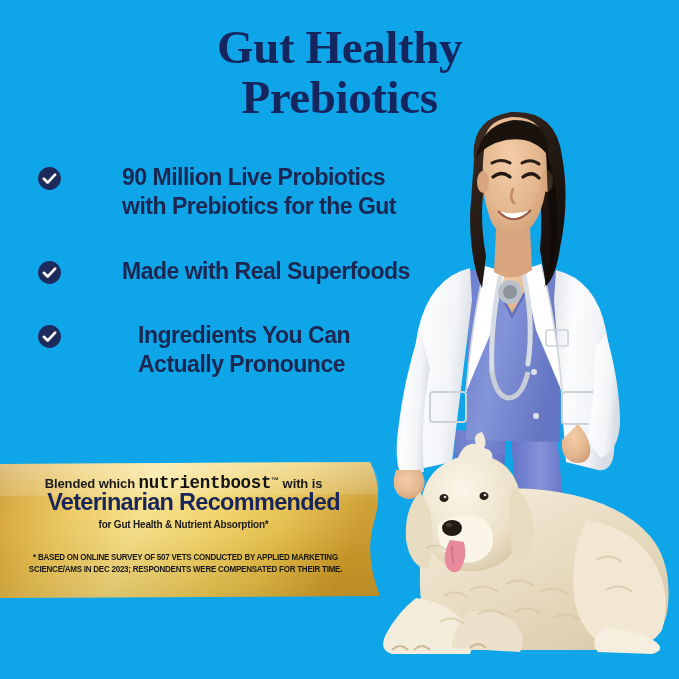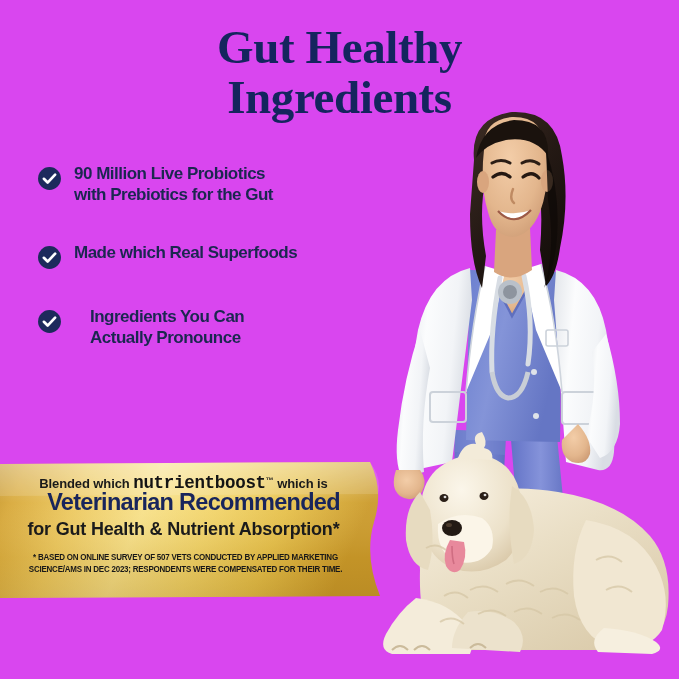--- a/index.html
+++ b/index.html
@@ -13,21 +13,21 @@
   body {
     font-family:"Liberation Sans", sans-serif;
     background:#dcf0f9;
     position:relative;
   }
 
   #stage {
     position:absolute;
     inset:0;
     width:679px; height:679px;
-    background:#d946ef;
+    background:#0ea5e9;
     overflow:hidden;
   }
 
   
   .headline {
     position:absolute;
     top:22px; left:0; right:0;
     text-align:center;
     font-family:"Liberation Serif", serif;
     font-weight:bold;
@@ -58,24 +58,25 @@
     width:25px; height:25px;
     margin-top:3px;
     margin-right:12px;
   }
   .check svg { display:block; width:25px; height:25px; }
 
   .btxt {
     font-family:"Liberation Sans", sans-serif;
     font-weight:bold;
     color:#1b2750;
-    font-size:17px;
+    font-size:23px;
     line-height:1.25;
     letter-spacing:-0.5px;
     white-space:pre-line;
+    margin-left:48px;
   }
 
   
   .photo {
     position:absolute;
     top:0; left:0;
     width:679px; height:679px;
     z-index:3;
   }
 
@@ -125,21 +126,21 @@
     font-weight:bold;
     color:#18255c;
     letter-spacing:-0.7px;
     white-space:nowrap;
     padding-left:20px;
   }
 
   .bn-l3 {
     position:absolute;
     top:59px; left:12px; right:26px;
-    font-size:18px;
+    font-size:10px;
     font-weight:bold;
     color:#1b1b1b;
     letter-spacing:-0.2px;
     white-space:nowrap;
   }
 
   .bn-fine {
     position:absolute;
     top:92px; left:20px; right:30px;
     font-size:8.6px;
@@ -309,21 +310,21 @@
           <path d="M596 560 q14 -8 26 2"></path>
           <path d="M606 590 q14 -8 26 2"></path>
           <path d="M426 548 q10 -6 20 2"></path>
         </g>
       </g>
     </svg>
   </div>
 
   <h1 class="headline">
     <span class="l1">Gut Healthy</span>
-    <span class="l2">Ingredients</span>
+    <span class="l2">Prebiotics</span>
   </h1>
 
   <ul class="bullets" style="list-style:none;">
 
     <li class="bullet">
       <span class="check">
         <svg viewBox="0 0 24 24">
             <circle cx="12" cy="12" r="11" fill="#1d2a5c"></circle>
           <path d="M6.6 12.3 L10.2 15.9 L17.4 8.3" stroke="#ffffff" stroke-width="2.6" fill="none" stroke-linecap="round" stroke-linejoin="round"></path>
           </svg>
@@ -332,21 +333,21 @@
 with Prebiotics for the Gut</span>
     </li>
 
     <li class="bullet">
       <span class="check">
         <svg viewBox="0 0 24 24">
             <circle cx="12" cy="12" r="11" fill="#1d2a5c"></circle>
           <path d="M6.6 12.3 L10.2 15.9 L17.4 8.3" stroke="#ffffff" stroke-width="2.6" fill="none" stroke-linecap="round" stroke-linejoin="round"></path>
           </svg>
       </span>
-      <span class="btxt">Made which Real Superfoods</span>
+      <span class="btxt">Made with Real Superfoods</span>
     </li>
 
     <li class="bullet">
       <span class="check">
         <svg viewBox="0 0 24 24">
             <circle cx="12" cy="12" r="11" fill="#1d2a5c"></circle>
           <path d="M6.6 12.3 L10.2 15.9 L17.4 8.3" stroke="#ffffff" stroke-width="2.6" fill="none" stroke-linecap="round" stroke-linejoin="round"></path>
           </svg>
       </span>
       <span class="btxt">Ingredients You Can
@@ -373,21 +374,21 @@
           <stop offset="100%" stop-color="#7d5a10" stop-opacity="0.22"></stop>
         </linearGradient>
       </defs>
       <path d="M0 4 L382 2 Q396 30 386 62 Q376 96 392 136 L0 138 Z" fill="url(#goldG)"></path>
       <path d="M0 4 L382 2 Q396 30 386 62 Q376 96 392 136 L0 138 Z" fill="url(#goldSheen)"></path>
       <path d="M0 4 L382 2 Q394 18 390 34 L0 36 Z" fill="#ffffff" opacity="0.13"></path>
     </svg>
 
     <div class="banner-text">
       <div class="bn-l1">
-        <span>Blended which </span><span class="bn-brand">nutrientboost</span><span class="bn-tm">™</span><span> which is</span>
+        <span>Blended which </span><span class="bn-brand">nutrientboost</span><span class="bn-tm">™</span><span> with is</span>
       </div>
       <div class="bn-l2">Veterinarian Recommended</div>
       <div class="bn-l3">for Gut Health &amp; Nutrient Absorption*</div>
       <div class="bn-fine">* BASED ON ONLINE SURVEY OF 507 VETS CONDUCTED BY APPLIED MARKETING SCIENCE/AMS IN DEC 2023; RESPONDENTS WERE COMPENSATED FOR THEIR TIME.</div>
     </div>
   </div>
 
 </div>
 
 </body></html>

